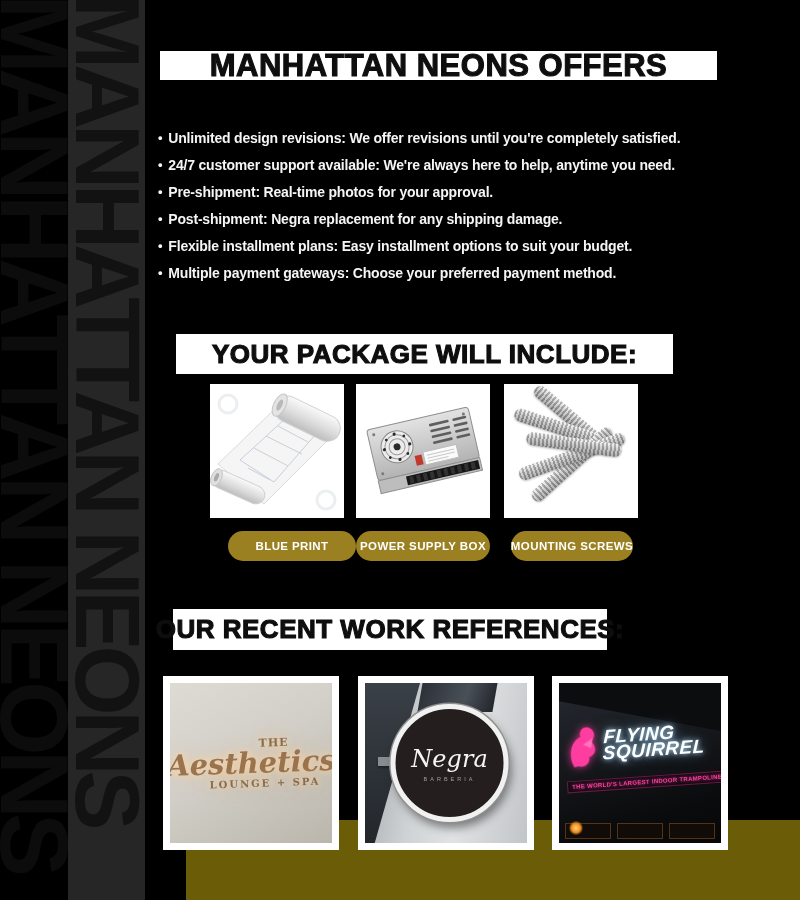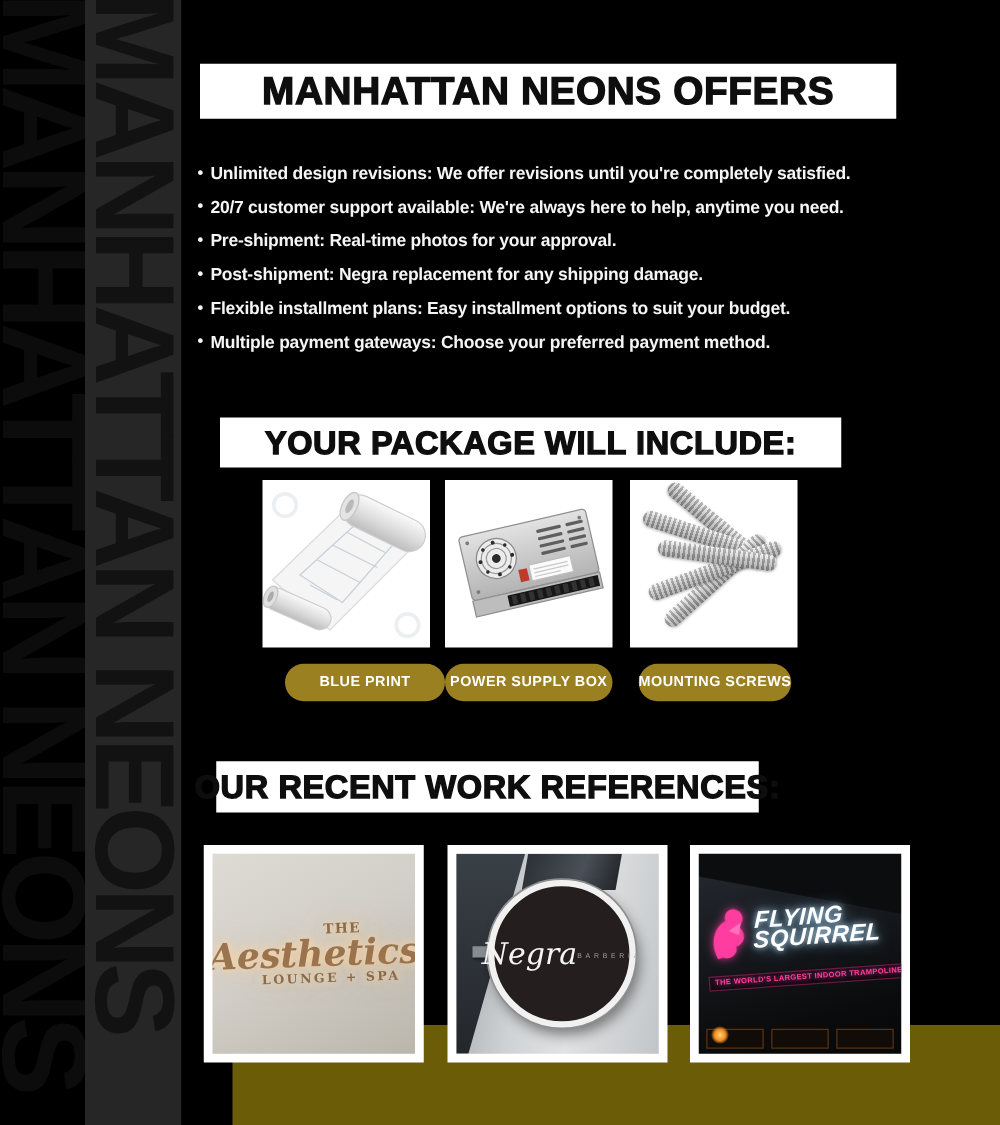--- a/index.html
+++ b/index.html
@@ -16,21 +16,21 @@
     font-weight:700;line-height:1;white-space:nowrap;user-select:none;}
   .ghost-col{left:-14px;top:-6px;font-size:96px;letter-spacing:-6px;color:#0c0c0c;height:920px;}
   .strip{position:absolute;left:68px;top:0;width:77px;height:900px;background:var(--sidebar_strip);}
   .strip-col{left:60px;top:-6px;width:92px;font-size:90px;letter-spacing:-5px;
     color:var(--sidebar_letters);height:912px;overflow:hidden;text-align:left;}
 
   
   .hbox{position:absolute;background:var(--panel_white);display:flex;align-items:center;justify-content:center;}
   .hbox span{color:var(--ink);font-weight:700;-webkit-text-stroke:1.1px var(--ink);
     white-space:nowrap;letter-spacing:.5px;}
-  .main-title{left:160px;top:51px;width:557px;height:44px;}
+  .main-title{left:160px;top:51px;width:557px;height:29px;}
   .main-title span{font-size:31px;}
   .pkg-title{left:176px;top:334px;width:497px;height:40px;}
   .pkg-title span{font-size:26px;}
   .ref-title{left:173px;top:609px;width:434px;height:41px;}
   .ref-title span{font-size:26px;}
 
   
   .bullets{position:absolute;left:158px;top:124px;width:640px;}
   .bullet-row{height:27px;display:flex;align-items:center;color:var(--text_white);
     font-size:14px;font-weight:700;letter-spacing:-0.2px;white-space:nowrap;}
@@ -79,21 +79,21 @@
   .ph-negra{background:linear-gradient(100deg,#9fa3a6 0%,#cfd2d4 35%,#e0e2e3 60%,#c2c5c8 100%);}
   .negra-panel{position:absolute;left:0;top:0;width:100%;height:100%;
     clip-path:polygon(0 0,34% 0,6% 100%,0 100%);background:linear-gradient(#3a4047,#23272c);}
   .negra-window{position:absolute;left:34%;top:0;width:46%;height:18%;
     background:linear-gradient(100deg,#2c3138,#4a5058 60%,#23262b);transform:skewX(-10deg);}
   .negra-bracket{position:absolute;left:8%;top:46%;width:16%;height:9px;background:#868c90;
     box-shadow:0 2px 2px rgba(0,0,0,.35);}
   .negra-circle{position:absolute;left:50%;top:50%;transform:translate(-47%,-50%);
     width:118px;height:118px;border-radius:50%;background:#241f1e;border:5px solid #f1f1f1;
     box-shadow:0 0 0 1.5px #8f8f8f,3px 6px 10px rgba(0,0,0,.45);
-    display:flex;flex-direction:row;align-items:center;justify-content:center;}
+    display:flex;flex-direction:column;align-items:center;justify-content:center;}
   .negra-script{font-family:"DejaVu Serif",serif;font-style:italic;font-size:24px;color:#f6f4f2;}
   .negra-sub{font-size:5.5px;color:#a89e99;letter-spacing:3px;margin-top:3px;}
 
   
   .ph-fly{background:linear-gradient(165deg,#262a31 0%,#15171b 45%,#0a0b0c 78%,#070708 100%);}
   .fly-roof{position:absolute;left:0;top:0;width:100%;height:30%;
     clip-path:polygon(0 0,100% 0,100% 100%,0 38%);background:#0c0d0f;}
   .fly-sign{position:absolute;left:10px;top:38px;transform:rotate(-4deg);display:flex;align-items:center;}
   .fly-logo{width:30px;height:44px;margin-right:4px;filter:drop-shadow(0 0 4px rgba(255,61,160,.8));}
   .fly-text{font-style:italic;font-weight:700;color:#fff;font-size:19px;line-height:16px;
@@ -122,21 +122,21 @@
     <span>MANHATTAN NEONS OFFERS</span>
   </div>
 
   <div class="bullets">
     <div class="bullet-row">
       <span class="dot">•</span>
       <span>Unlimited design revisions: We offer revisions until you're completely satisfied.</span>
       </div>
     <div class="bullet-row">
       <span class="dot">•</span>
-      <span>20/7 customer support available: We're always here to help, anytime you need.</span>
+      <span>24/7 customer support available: We're always here to help, anytime you need.</span>
       </div>
     <div class="bullet-row">
       <span class="dot">•</span>
       <span>Pre-shipment: Real-time photos for your approval.</span>
       </div>
     <div class="bullet-row">
       <span class="dot">•</span>
       <span>Post-shipment: Negra replacement for any shipping damage.</span>
       </div>
     <div class="bullet-row">

